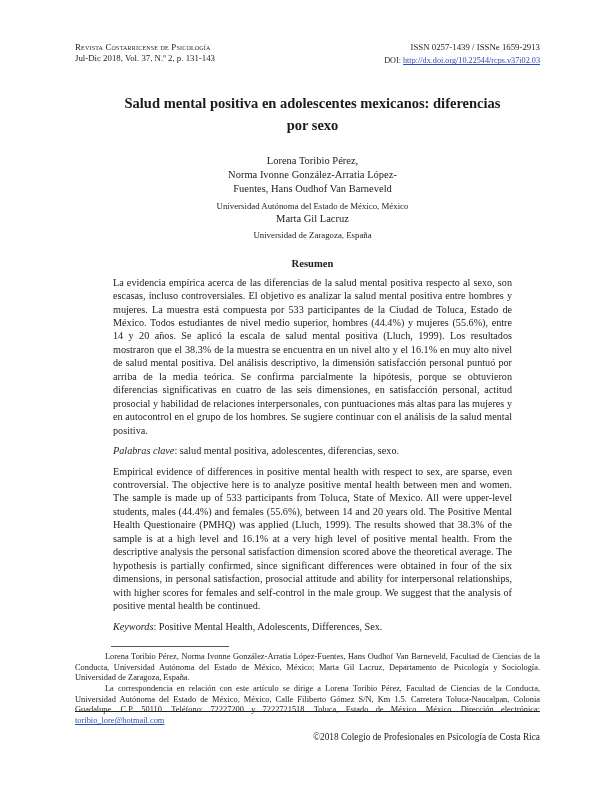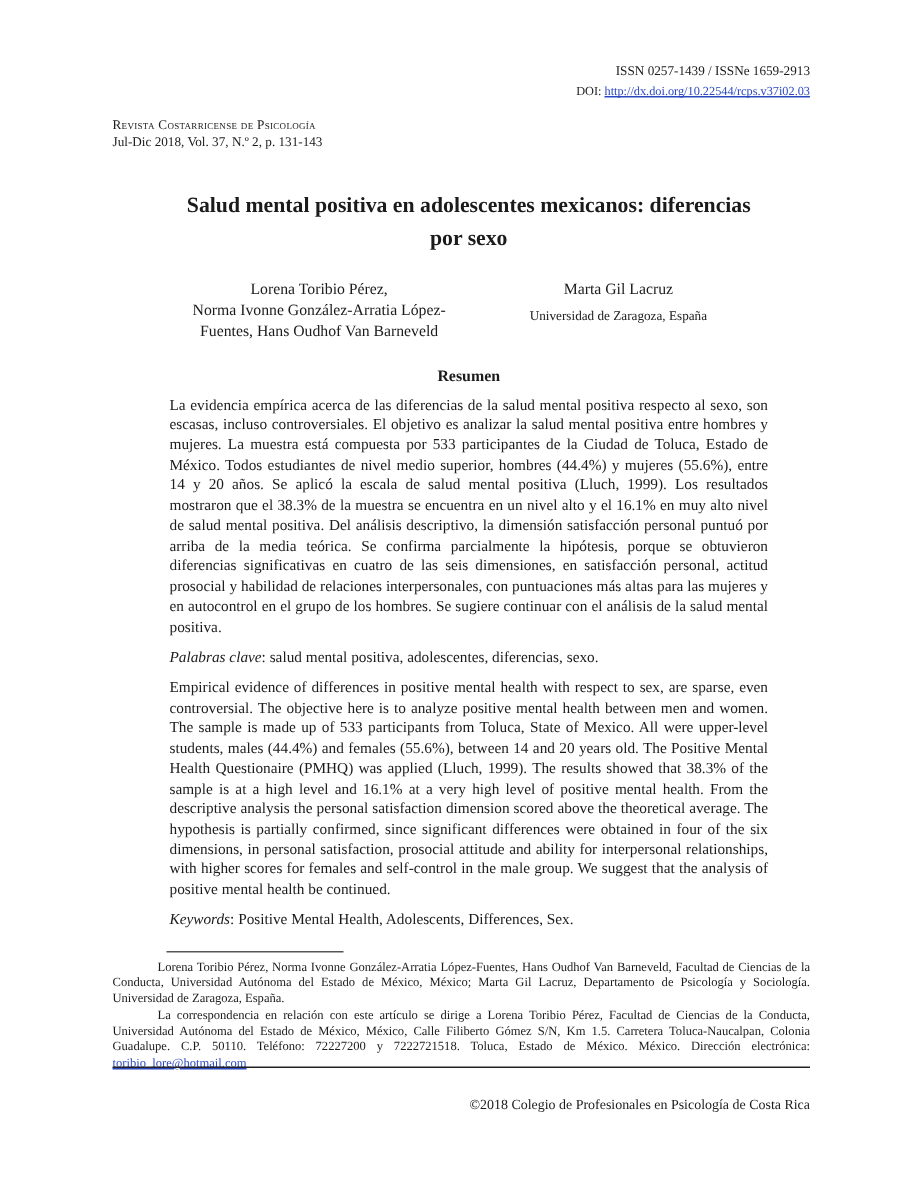--- a/index.html
+++ b/index.html
@@ -15,31 +15,31 @@
     background:var(--background);
     color:var(--text);
     font-family:"Liberation Serif","DejaVu Serif",serif;
     box-sizing:border-box;
     padding:42px 72px 0 75px;
     overflow:hidden;
   }
   
   .hdr{display:flex;justify-content:space-between;align-items:flex-start;}
   .hdr-left{font-size:8.8px;line-height:1.3;}
-  .journal-name{font-variant:small-caps;letter-spacing:.2px;margin-top:36px;}
+  .journal-name{font-variant:small-caps;letter-spacing:.2px;}
   .hdr-right{text-align:right;font-size:8.8px;line-height:1.3;}
   .doi-line{font-size:8.2px;margin-top:3px;}
   a.lnk{color:var(--link);text-decoration:underline;}
   
   .core{margin-left:38px;margin-right:28px;}
   
   .title-es{margin-top:26px;text-align:center;font-weight:bold;font-size:14.5px;line-height:1.5;}
   .title-en{margin-top:5px;text-align:center;font-weight:bold;font-style:italic;font-size:12.2px;line-height:1.35;}
   
-  .authors{display:flex;margin-top:17px;}
+  .authors{display:flex;margin-top:17px;flex-direction:column;}
   .auth-col{flex:1 1 50%;text-align:center;}
   .auth-names{font-size:10.5px;line-height:1.34;}
   .auth-affil{font-size:8.8px;margin-top:5px;line-height:1.3;}
   .auth-affil.right{margin-top:4px;}
   
   .sec-head{margin-top:16px;text-align:center;font-weight:bold;font-size:10.6px;}
   .sec-head.en{margin-top:11px;}
   .body-par{margin:7px 0 0 0;font-size:10.2px;line-height:13.45px;text-align:justify;}
   .kw-line{margin:7px 0 0 0;font-size:10.2px;line-height:13.4px;}
   .it{font-style:italic;}
@@ -75,20 +75,21 @@
 
     <h1 class="title-es" style="margin-bottom:0;">Salud mental positiva en adolescentes mexicanos: diferencias por sexo</h1>
 
     <div class="authors">
       <div class="auth-col">
         <div class="auth-names">
           <div>Lorena Toribio Pérez,</div>
           <div>Norma Ivonne González-Arratia López-</div>
           <div>Fuentes, Hans Oudhof Van Barneveld</div>
         </div>
+        <div class="auth-affil">Universidad Autónoma del Estado de México, México</div>
       </div>
       <div class="auth-col">
         <div class="auth-names">Marta Gil Lacruz</div>
         <div class="auth-affil right">Universidad de Zaragoza, España</div>
       </div>
     </div>
 
     <div class="sec-head">Resumen</div>
     <p class="body-par">La evidencia empírica acerca de las diferencias de la salud mental positiva respecto al sexo, son escasas, incluso controversiales. El objetivo es analizar la salud mental positiva entre hombres y mujeres. La muestra está compuesta por 533 participantes de la Ciudad de Toluca, Estado de México. Todos estudiantes de nivel medio superior, hombres (44.4%) y mujeres (55.6%), entre 14 y 20 años. Se aplicó la escala de salud mental positiva (Lluch, 1999). Los resultados mostraron que el 38.3% de la muestra se encuentra en un nivel alto y el 16.1% en muy alto nivel de salud mental positiva. Del análisis descriptivo, la dimensión satisfacción personal puntuó por arriba de la media teórica. Se confirma parcialmente la hipótesis, porque se obtuvieron diferencias significativas en cuatro de las seis dimensiones, en satisfacción personal, actitud prosocial y habilidad de relaciones interpersonales, con puntuaciones más altas para las mujeres y en autocontrol en el grupo de los hombres. Se sugiere continuar con el análisis de la salud mental positiva.</p>
     <p class="kw-line"><span class="it">Palabras clave</span><span>: salud mental positiva, adolescentes, diferencias, sexo.</span></p>

